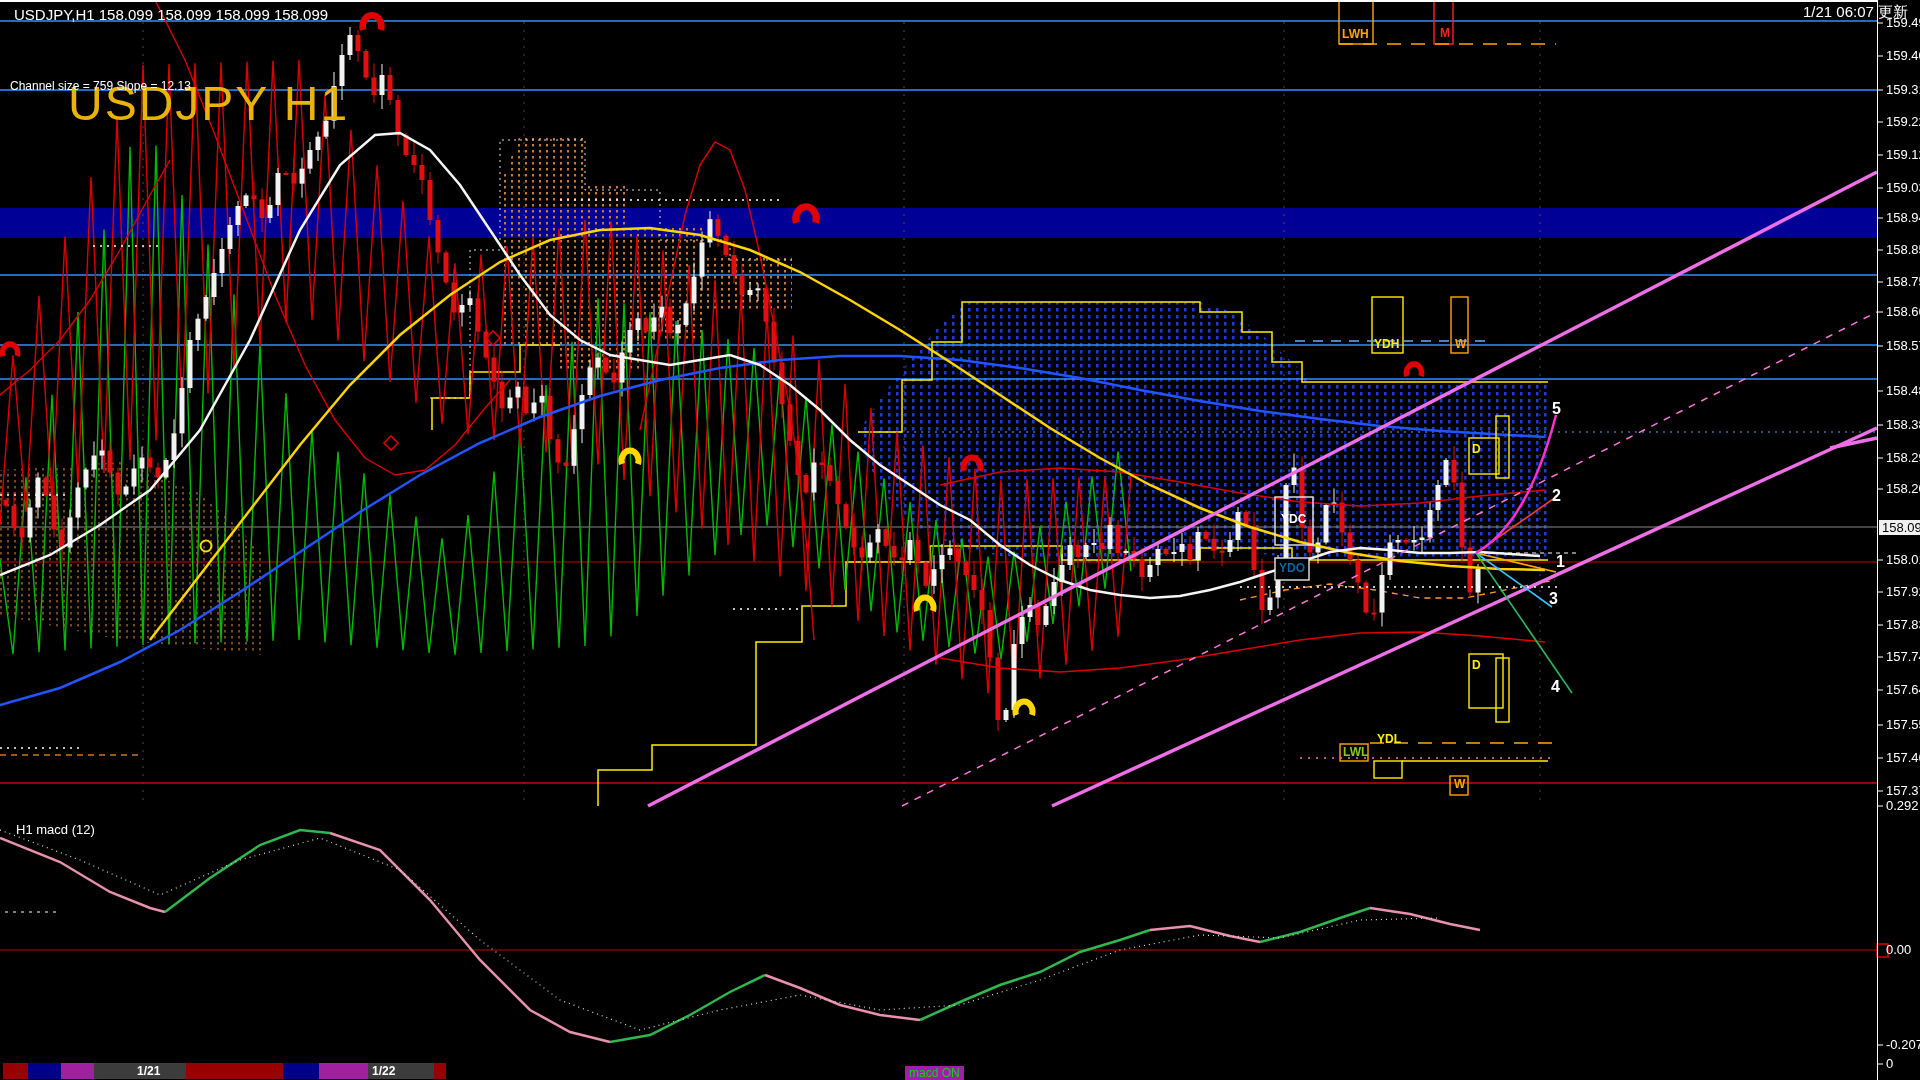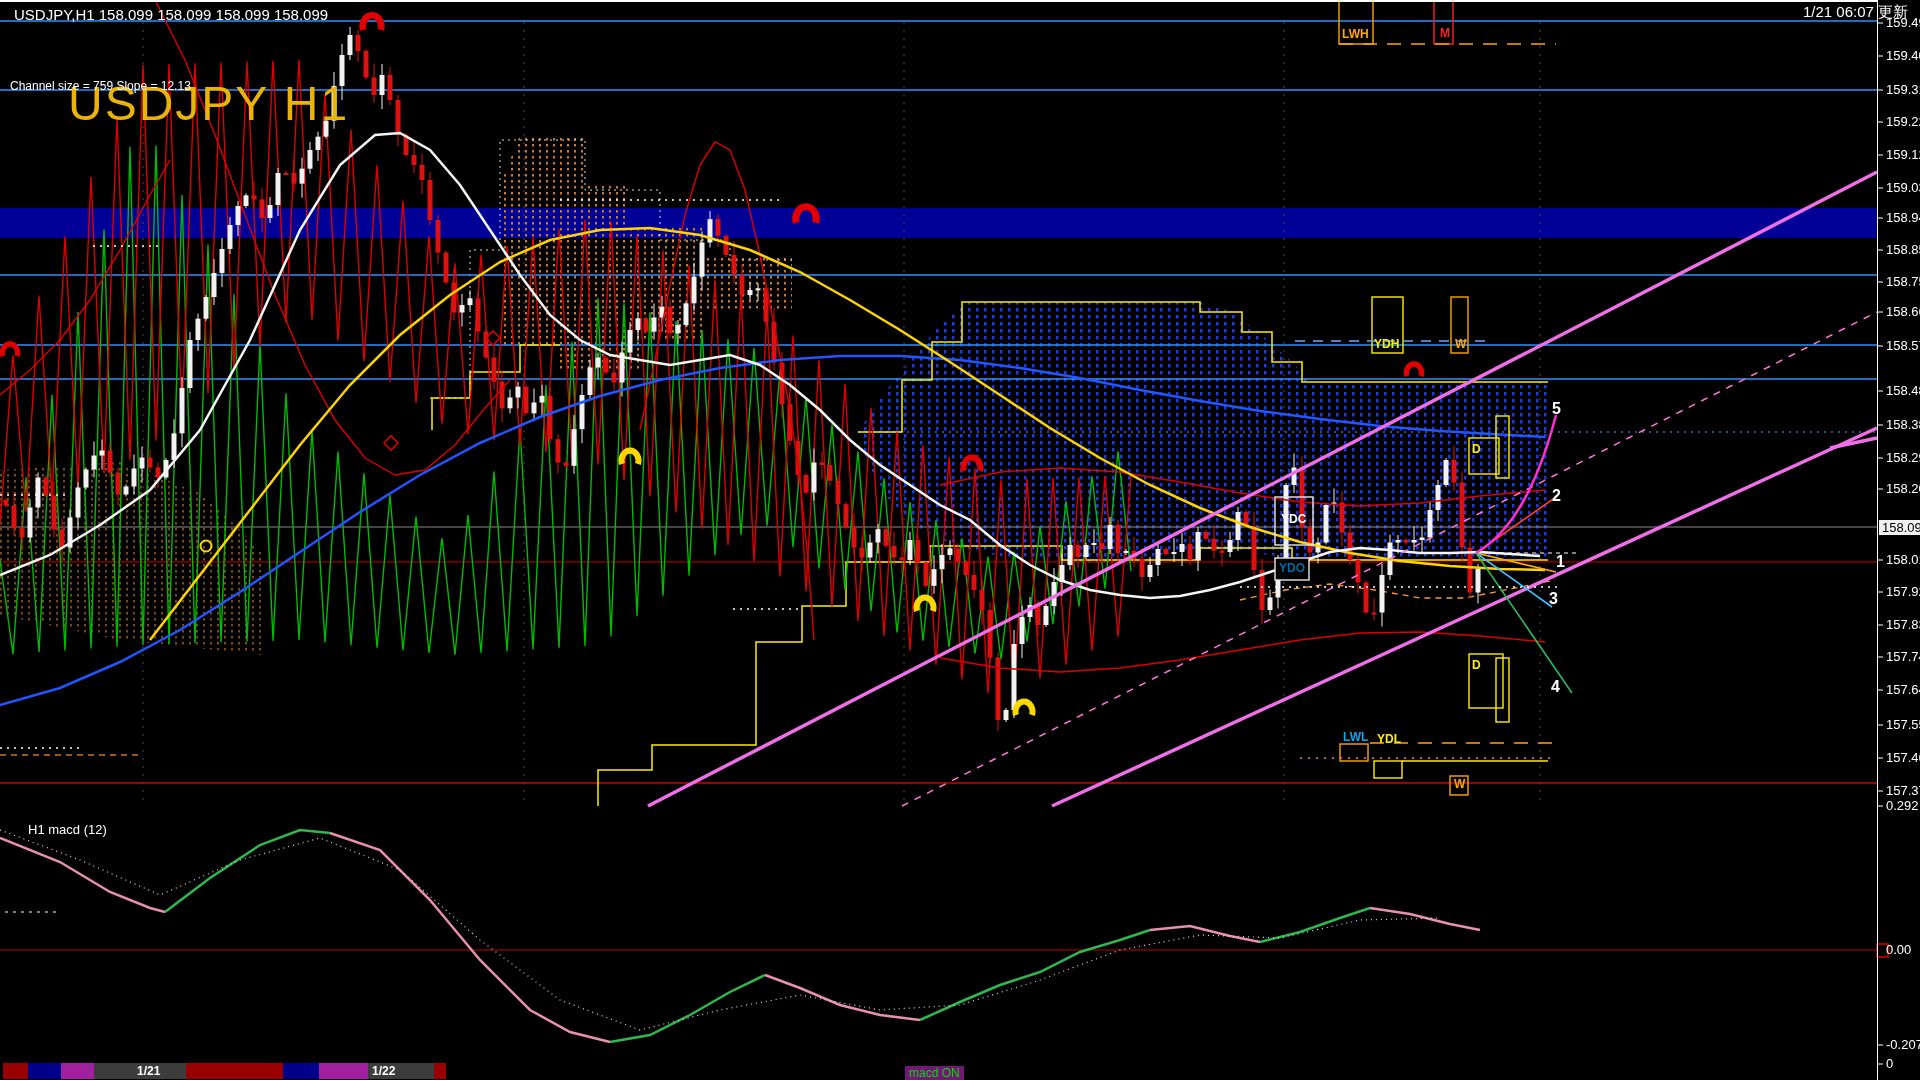--- a/index.html
+++ b/index.html
@@ -8,21 +8,21 @@
   .abs{position:absolute}
   .txt{white-space:nowrap;font-family:"Liberation Sans","DejaVu Sans",sans-serif}
   #watermark{font-size:48px;color:#eab308;letter-spacing:2px}
   #title-small{font-size:15px}
   #channel-info{font-size:12px}
   .axis-label{font-size:13px;color:#fff}
   .ann{font-size:16px;color:#fff}
   .marker-label{font-size:12px;font-weight:bold}
   .wave{font-size:16px;font-weight:bold;color:#fff}
   .daylabel{font-size:12px;font-weight:bold;color:#fff}
-  #macd-on{font-size:12px;color:#00dd00;background:#701a75;padding:0 4px}
+  #macd-on{font-size:12px;color:#00dd00;background:#a21caf;padding:0 4px}
   #cur-price{font-size:13px;color:#000;background:#f0f0f0;padding:0 3px}
   .sep{background:#fff}
 </style>
 </head>
 <body>
 
 <div id="root">
 
   <svg id="chart-svg" class="abs" width="1920" height="1080" style="left:0;top:0">
     <defs>
@@ -573,21 +573,21 @@
 
   <div class="abs sep" style="left:0;top:800;width:1877px;height:2px"></div>
   <div class="abs sep" style="left:0;top:1053;width:1877px;height:1px"></div>
   <div class="abs sep" style="left:0;top:1061;width:1877px;height:1px"></div>
   <div class="abs sep" style="left:1877px;top:0;width:1px;height:1080px"></div>
 
   <div id="title-small" class="abs txt" style="left:14px;top:6px">USDJPY,H1  158.099 158.099 158.099 158.099</div>
   <div id="watermark" class="abs txt" style="left:68px;top:76px">USDJPY H1</div>
   <div id="channel-info" class="abs txt" style="left:10px;top:79px">Channel size = 759 Slope = 12.13</div>
   <div class="abs txt ann" style="right:12px;top:3px;font-size:15px">1/21 06:07 更新</div>
-  <div class="abs txt" style="left:28px;top:822px;font-size:13px">H1  macd (12)</div>
+  <div class="abs txt" style="left:16px;top:822px;font-size:13px">H1  macd (12)</div>
   <div id="cur-price" class="abs txt" style="left:1879px;top:520px">158.099</div>
   <div id="macd-on" class="abs txt" style="left:905px;top:1066px">macd ON</div>
 
   <div id="annotation-layer" class="abs" style="left:0;top:0"></div>
   <div id="axis-layer" class="abs" style="left:0;top:0">
       <div class="abs txt axis-label" style="left: 1886px; top: 15px;">159.495</div>
       <div class="abs txt axis-label" style="left: 1886px; top: 48px;">159.405</div>
       <div class="abs txt axis-label" style="left: 1886px; top: 82px;">159.310</div>
       <div class="abs txt axis-label" style="left: 1886px; top: 114px;">159.220</div>
       <div class="abs txt axis-label" style="left: 1886px; top: 147px;">159.125</div>
@@ -614,21 +614,21 @@
       <div class="abs txt axis-label" style="left: 1886px; top: 1056px;">0</div>
       <div class="abs txt axis-label" style="left: 1886px; top: 942px;">0.00</div>
     </div>
   <div id="marker-layer" class="abs" style="left:0;top:0">
       <div class="abs txt marker-label" style="left: 1342px; top: 27px; color: rgb(255, 165, 0);">LWH</div>
       <div class="abs txt marker-label" style="left: 1440px; top: 26px; color: rgb(255, 34, 34);">M</div>
       <div class="abs txt marker-label" style="left: 1374px; top: 337px; color: rgb(255, 238, 0);">YDH</div>
       <div class="abs txt marker-label" style="left: 1455px; top: 337px; color: rgb(255, 165, 0);">W</div>
       <div class="abs txt marker-label" style="left: 1281px; top: 512px; color: #ffffff;">YDC</div>
       <div class="abs txt marker-label" style="left: 1279px; top: 561px; color: #0369a1;">YDO</div>
-      <div class="abs txt marker-label" style="left: 1343px; top: 730px; color: #0ea5e9; border-radius: 6px;">LWL</div>
+      <div class="abs txt marker-label" style="left: 1343px; top: 745px; color: #84cc16; border-radius: 6px;">LWL</div>
       <div class="abs txt marker-label" style="left: 1377px; top: 732px; color: rgb(255, 238, 0);">YDL</div>
       <div class="abs txt marker-label" style="left: 1454px; top: 777px; color: rgb(255, 165, 0);">W</div>
       <div class="abs txt marker-label" style="left: 1472px; top: 442px; color: rgb(255, 238, 0);">D</div>
       <div class="abs txt marker-label" style="left: 1472px; top: 658px; color: rgb(255, 238, 0);">D</div>
       <div class="abs txt wave" style="left: 1552px; top: 400px;">5</div>
       <div class="abs txt wave" style="left: 1552px; top: 487px;">2</div>
       <div class="abs txt wave" style="left: 1556px; top: 553px;">1</div>
       <div class="abs txt wave" style="left: 1549px; top: 590px;">3</div>
       <div class="abs txt wave" style="left: 1551px; top: 678px;">4</div>
     </div>

